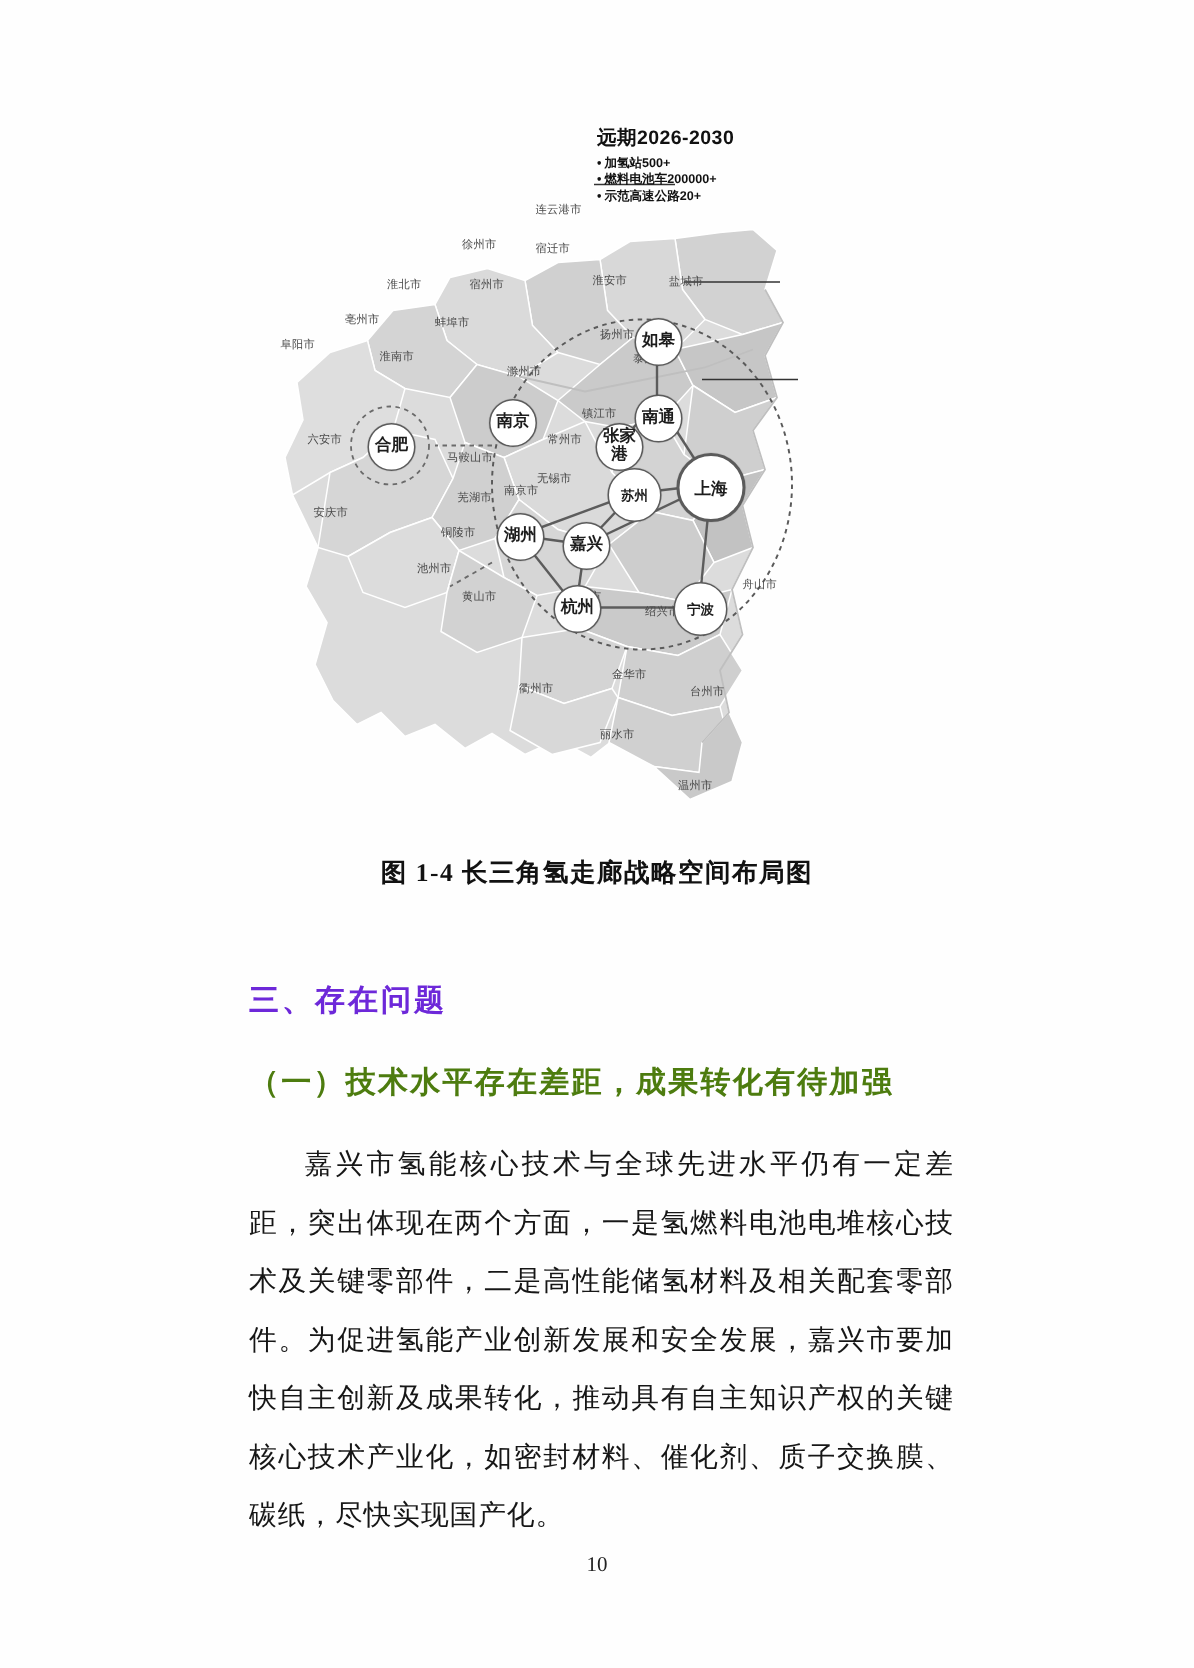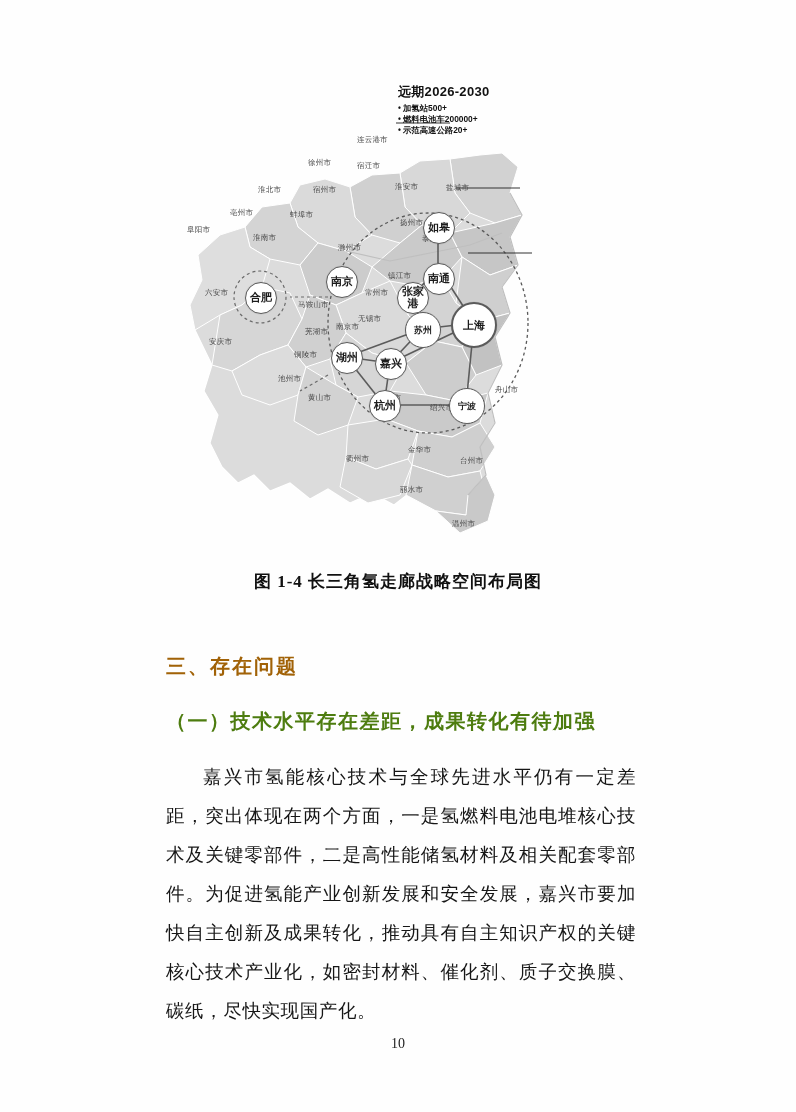--- a/index.html
+++ b/index.html
@@ -111,21 +111,21 @@
     color: #111;
   }
   
   .h2 {
     position: absolute;
     left: 166px;
     top: 653px;
     font-size: 20px;
     font-weight: bold;
     letter-spacing: 2px;
-    color: #a16207;
+    color: #6d28d9;
   }
   .h3 {
     position: absolute;
     left: 166px;
     top: 708px;
     font-size: 20px;
     font-weight: bold;
     letter-spacing: 1.5px;
     color: #4d7c0f;
     text-align: center;

